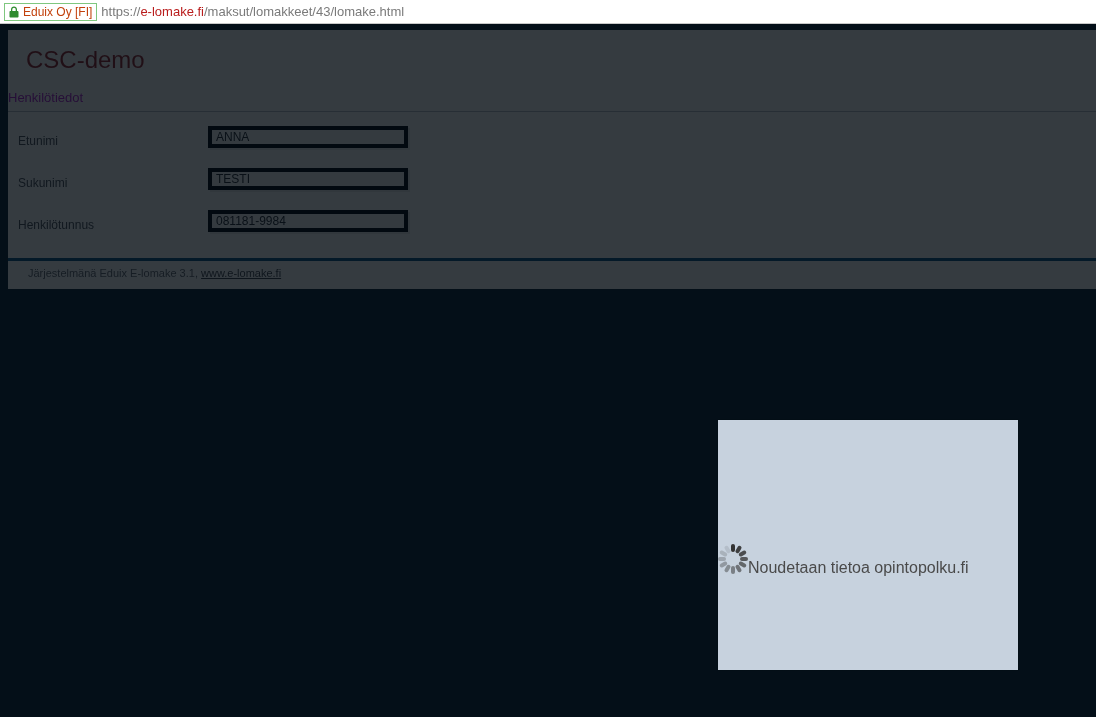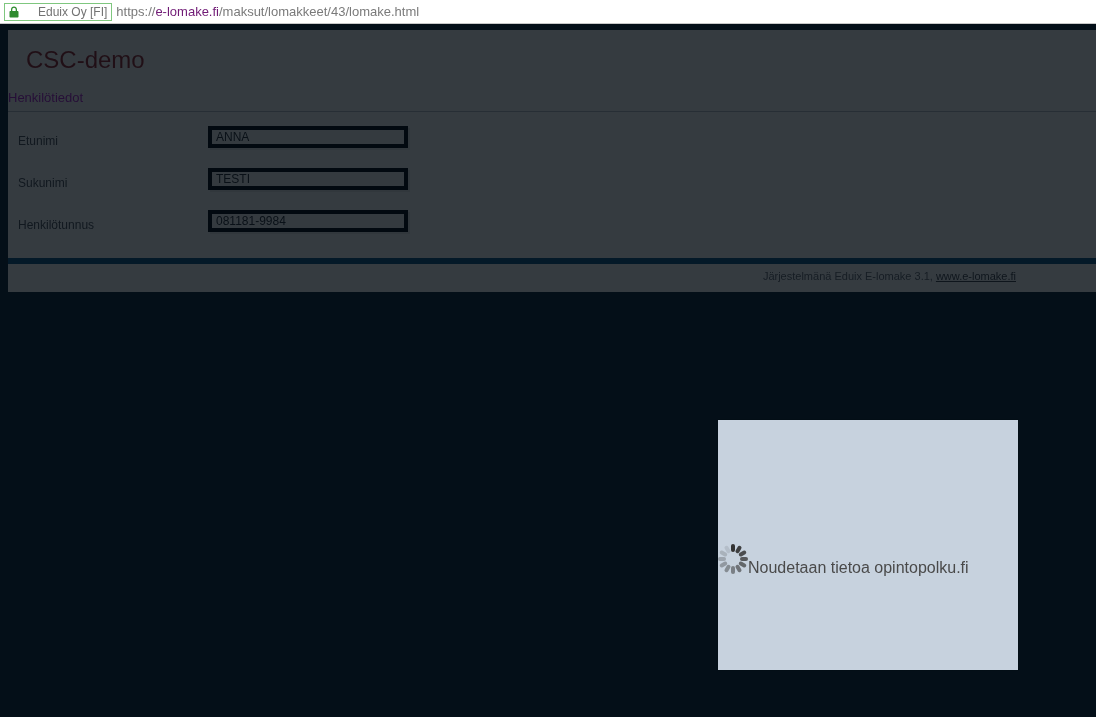--- a/index.html
+++ b/index.html
@@ -12,34 +12,34 @@
     background: #ffffff;
     border-bottom: 1px solid #c8c8c8;
     display: flex;
     align-items: center;
     font-size: 13px;
     padding: 0 4px;
   }
   .cert-box {
     display: flex;
     align-items: center;
-    gap: 19px;
+    gap: 4px;
     background: #ffffff;
     border: 1px solid #7fc77f;
     padding: 1px 4px;
-    color: #737373;
+    color: #c2410c;
     font-size: 12px;
   }
   .cert-box svg { width: 10px; height: 12px; }
   .url {
     margin-left: 4px;
     color: #7a7a7a;
     font-size: 13px;
   }
-  .url .host { color: #701a75; }
+  .url .host { color: #b91c1c; }
 
   .form-panel {
     position: absolute;
     left: 8px; top: 30px;
     width: 1088px;
     background: #e9e4dc;
     padding-bottom: 0;
   }
   .form-title {
     font-size: 24px;
@@ -65,25 +65,24 @@
     width: 200px;
     height: 22px;
     border: 4px solid #000000;
     background: #e4e0d7;
     font-size: 12px;
     padding: 0 4px;
     color: #222;
     box-shadow: 2px 2px 0 rgba(0,0,0,0.08);
   }
   .form-footer {
-    border-top: 6px solid #0c4a6e;
-    text-align: right;
+    border-top: 3px solid #0c4a6e;
     font-size: 11px;
     color: #5a5a5a;
-    padding: 6px 80px 10px 4px;
+    padding: 6px 80px 10px 20px;
     margin-top: 20px;
   }
   .form-footer a { color: #3a3a3a; text-decoration: underline; }
 
   
   .dim-cover {
     position: absolute;
     left: 0; top: 24px;
     width: 1096px; height: 693px;
     background: rgba(2, 12, 20, 0.78);

